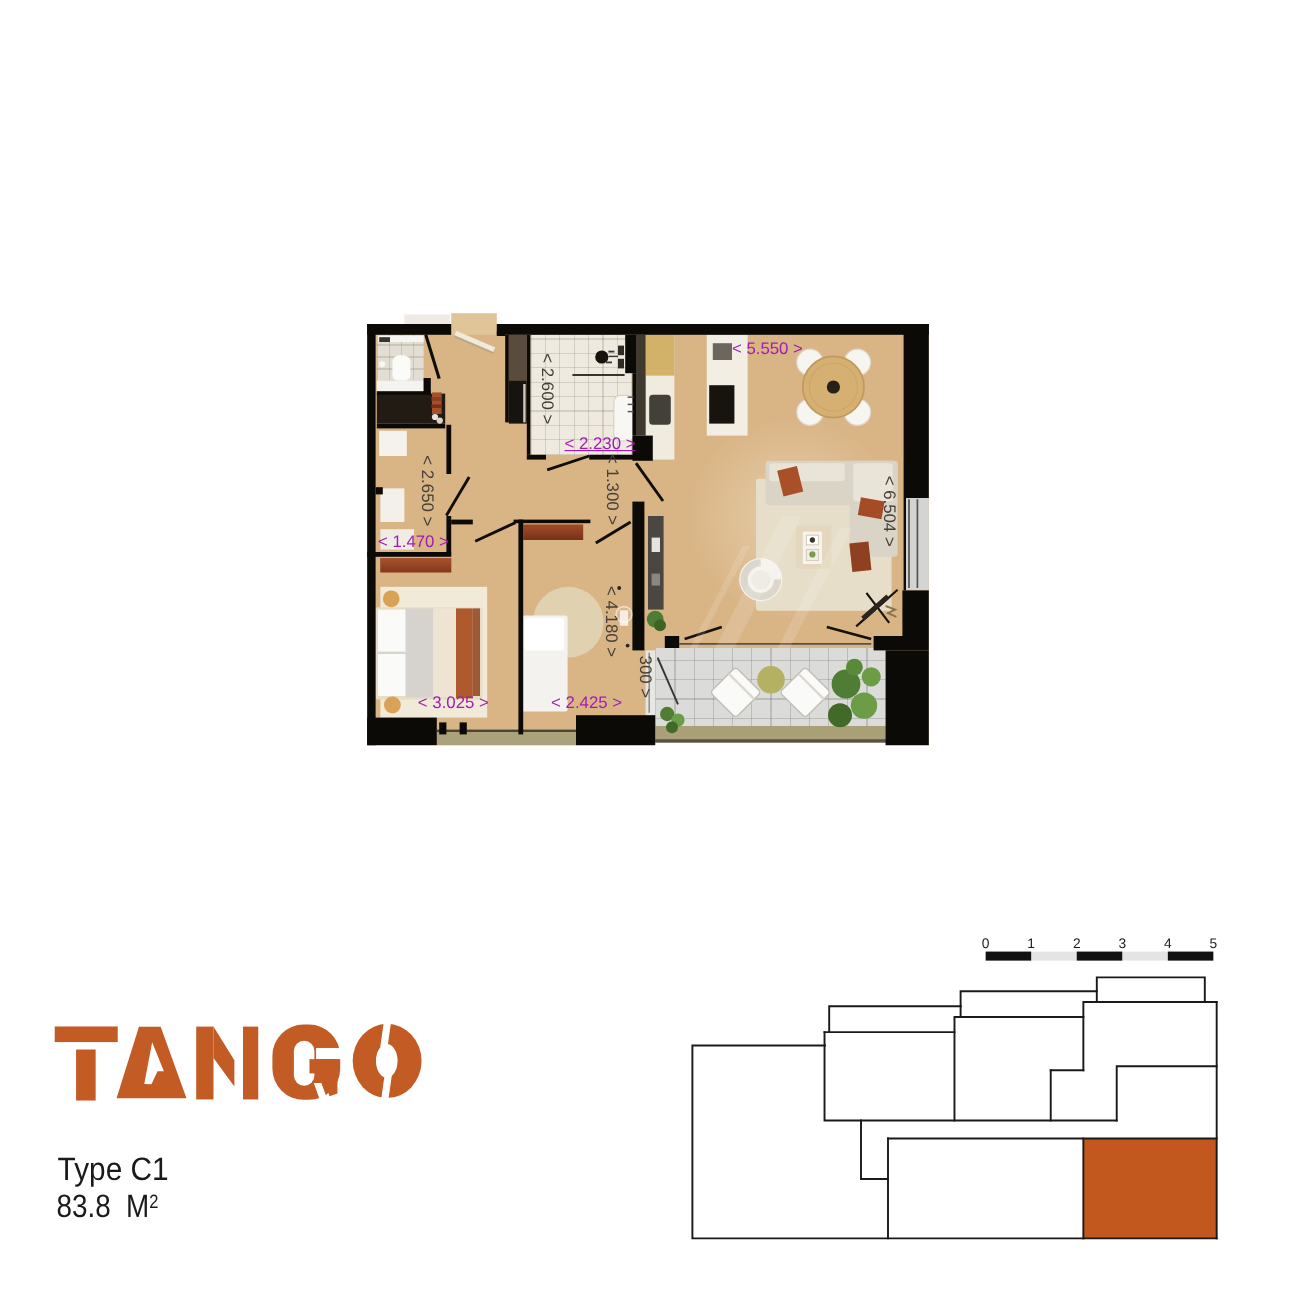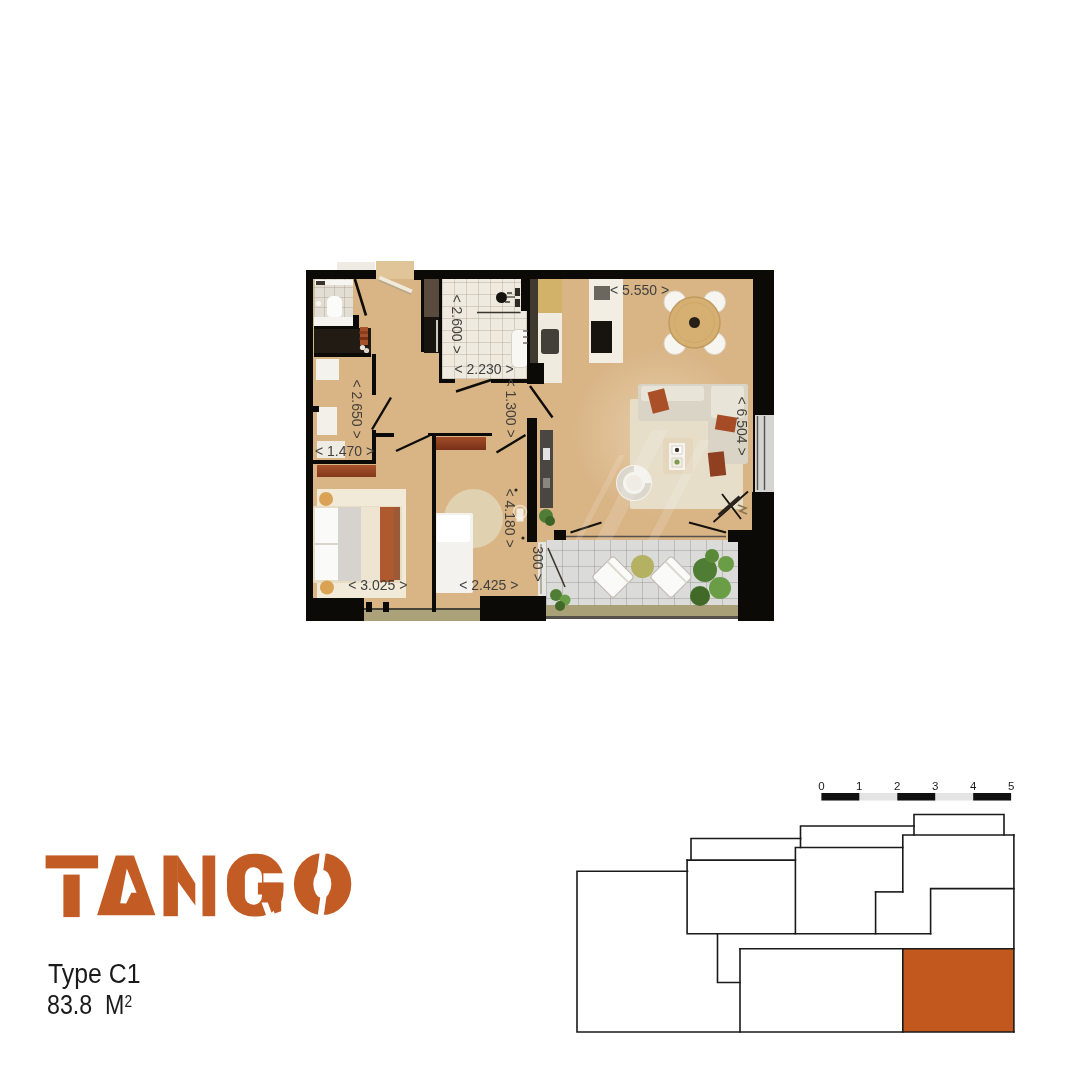--- a/index.html
+++ b/index.html
@@ -1,19 +1,19 @@
 <!DOCTYPE html>
 <html><head>
 <meta charset="utf-8">
 <style>
 html,body{margin:0;padding:0;background:#fff;width:1080px;height:1080px;overflow:hidden;}
 body{position:relative;font-family:"Liberation Sans",sans-serif;}
 .a{position:absolute;}
 .w{position:absolute;background:#0c0a07;}
-.lbl{position:absolute;font-size:14px;color:#404040;white-space:nowrap;transform:translate(-50%,-50%);}
+.lbl{position:absolute;font-size:14px;color:#a21caf;white-space:nowrap;transform:translate(-50%,-50%);}
 .lblv{position:absolute;font-size:14px;color:#46403a;white-space:nowrap;transform:translate(-50%,-50%) rotate(90deg);}
 #woodbase{background-color:#d9b888;background-image:linear-gradient(100deg,rgba(170,110,50,0.15) 15%,rgba(255,248,232,0.30) 60%),repeating-linear-gradient(90deg,rgba(125,85,35,0.13) 0 1px,rgba(255,255,255,0) 1px 9px);}
 #niche{background-color:#e8d4ae;background-image:repeating-linear-gradient(90deg,rgba(120,80,40,0.15) 0 1px,rgba(255,255,255,0) 1px 7px);}
 #bath2{background-color:#efeadf;background-image:repeating-linear-gradient(0deg,rgba(150,140,120,0.30) 0 1px,rgba(255,255,255,0) 1px 12px),repeating-linear-gradient(90deg,rgba(150,140,120,0.30) 0 1px,rgba(255,255,255,0) 1px 12px);}
 #bath1{background-color:#e3ded3;background-image:repeating-linear-gradient(0deg,rgba(150,140,120,0.30) 0 1px,rgba(255,255,255,0) 1px 10px),repeating-linear-gradient(90deg,rgba(150,140,120,0.30) 0 1px,rgba(255,255,255,0) 1px 10px);}
 #balcony{background-color:#dbdbd9;background-image:repeating-linear-gradient(0deg,rgba(115,115,113,0.30) 0 1px,rgba(255,255,255,0) 1px 16px),repeating-linear-gradient(90deg,rgba(115,115,113,0.30) 0 1px,rgba(255,255,255,0) 1px 16px);}
 </style>
 </head>
 <body>
 
@@ -211,21 +211,21 @@
 
 <g opacity="0.13" fill="#ffffff">
 <polygon points="596,540 612,540 668,430 652,430"></polygon>
 <polygon points="648,540 658,540 710,440 700,440"></polygon>
 <polygon points="575,540 581,540 625,455 619,455"></polygon>
 </g>
 </g>
 </svg>
 
 <div class="lbl" style="left:639.5px;top:290px;">&lt; 5.550 &gt;</div>
-<div class="lbl" style="left:484px;top:369px;">&lt; 2.230 &gt;</div>
+<div class="lbl" style="left:500px;top:369px;text-decoration:underline;">&lt; 2.230 &gt;</div>
 <div class="lblv" style="left:457px;top:324px;">&lt; 2.600 &gt;</div>
 <div class="lblv" style="left:510.5px;top:407.5px;">&lt; 1.300 &gt;</div>
 <div class="lblv" style="left:357px;top:408.5px;">&lt; 2.650 &gt;</div>
 <div class="lbl" style="left:344.5px;top:451px;">&lt; 1.470 &gt;</div>
 <div class="lbl" style="left:377.8px;top:585.2px;">&lt; 3.025 &gt;</div>
 <div class="lbl" style="left:488.8px;top:584.7px;">&lt; 2.425 &gt;</div>
 <div class="lblv" style="left:510.3px;top:517.8px;">&lt; 4.180 &gt;</div>
 <div class="lblv" style="left:742.4px;top:426px;">&lt; 6.504 &gt;</div>
 <div class="lblv" style="left:537.5px;top:564px;">300 &gt;</div>
 

